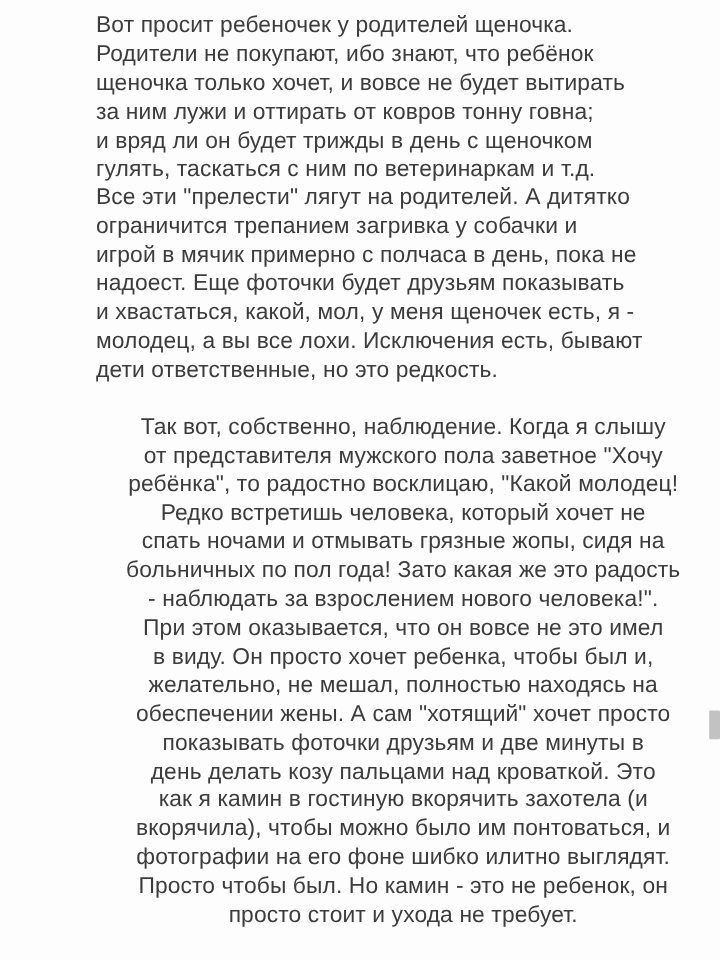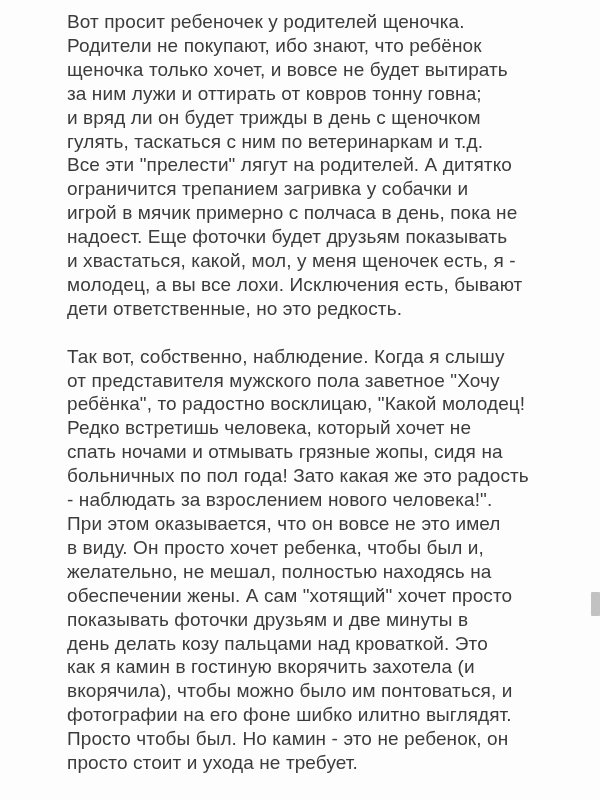--- a/index.html
+++ b/index.html
@@ -9,35 +9,36 @@
   body {
     width: 600px;
     height: 800px;
     position: relative;
     overflow: hidden;
     background: #fdfdfd;
     font-family: "Liberation Sans", sans-serif;
   }
   .text-block {
     position: absolute;
-    left: 67px;
+    left: 80px;
     top: 10px;
     width: 512px;
     color: #3c3c3c;
     font-size: 19px;
     line-height: 23.9px;
     font-weight: 400;
     letter-spacing: 0.1px;
   }
   .para {
     white-space: pre;
     margin: 0 0 23.9px 0;
   }
   .para:last-child {
     margin-bottom: 0;
+    text-align: center;
   }
   .scrollbar-thumb {
     position: absolute;
     right: 0px;
     top: 592px;
     width: 9px;
     height: 24px;
     background: #c2c2c2;
     border-radius: 1px;
   }

